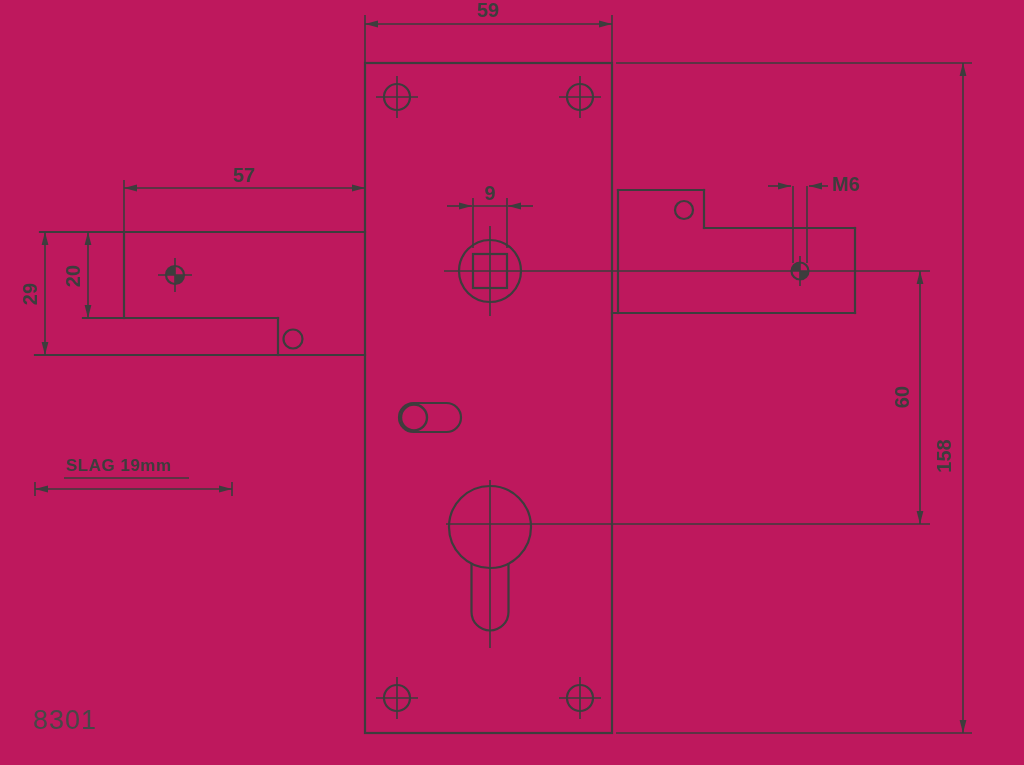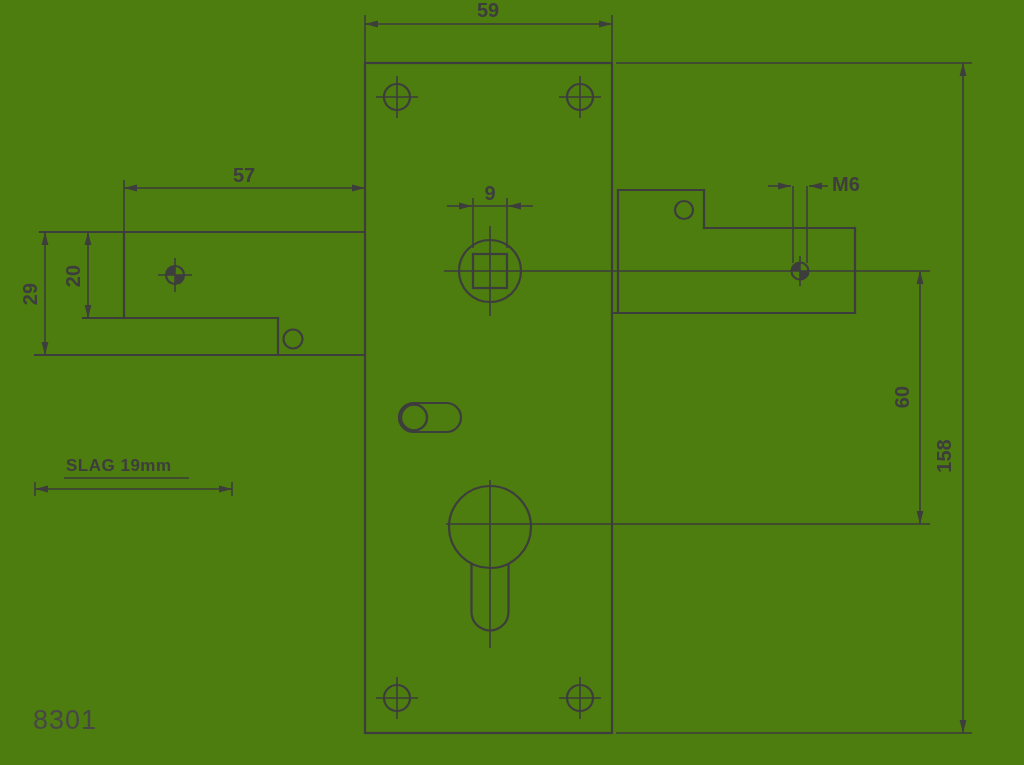--- a/index.html
+++ b/index.html
@@ -1,16 +1,16 @@
 <!DOCTYPE html>
 <html><head>
 <meta charset="utf-8">
 <style>
   html,body{margin:0;padding:0;background:#ffffff;}
-  .stage{width:1024px;height:765px;background:#4d7c0f;position:relative;}
+  .stage{width:1024px;height:765px;background:#be185d;position:relative;}
   svg{display:block;}
   .ln{stroke:#3d3d3d;stroke-width:2.2;fill:none;stroke-linecap:square;}
   .thick{stroke:#3d3d3d;stroke-width:2.4;fill:none;}
   .dim{stroke:#3d3d3d;stroke-width:1.6;fill:none;stroke-linecap:butt;}
   .fillq{fill:#3d3d3d;stroke:none;}
   text{fill:#3d3d3d;font-family:"Liberation Sans",sans-serif;font-weight:bold;}
   .num{font-size:20px;}
   .note{font-size:17px;letter-spacing:0.5px;}
   .pn{font-size:27px;font-weight:400;fill:#474747;letter-spacing:1px;}
 </style>

